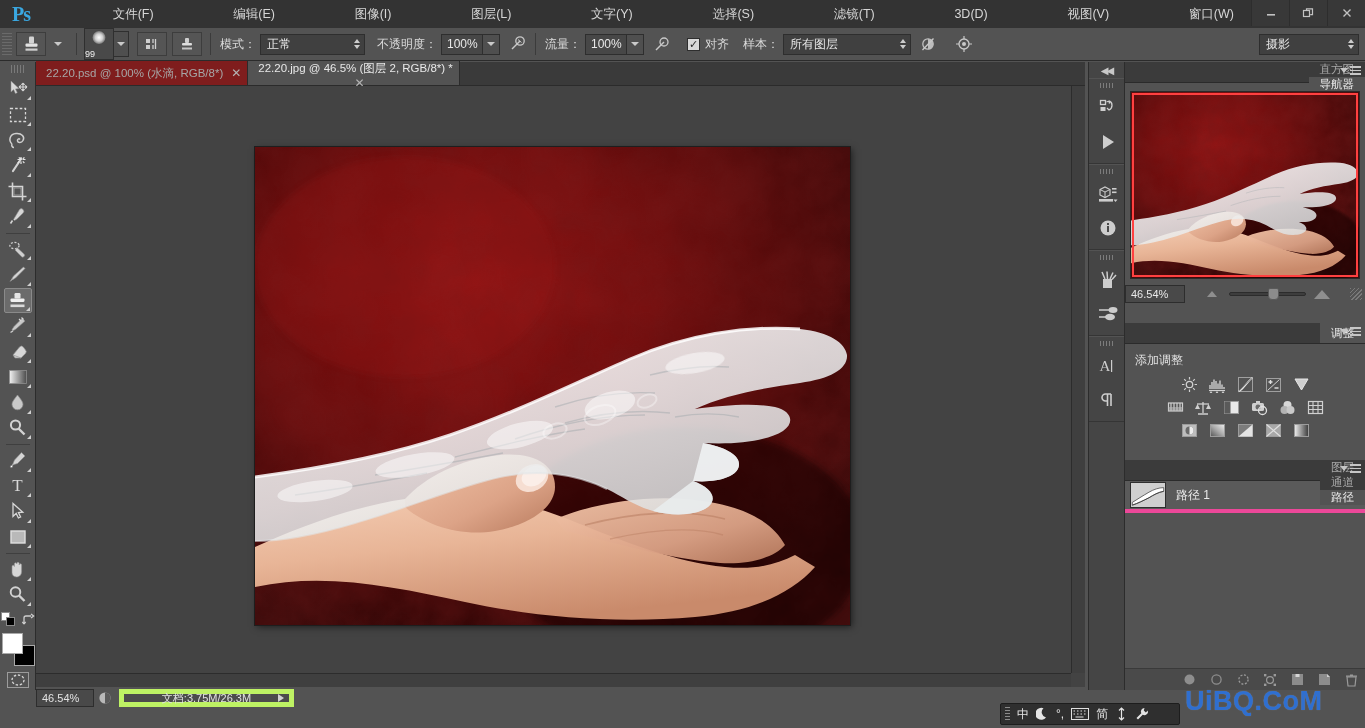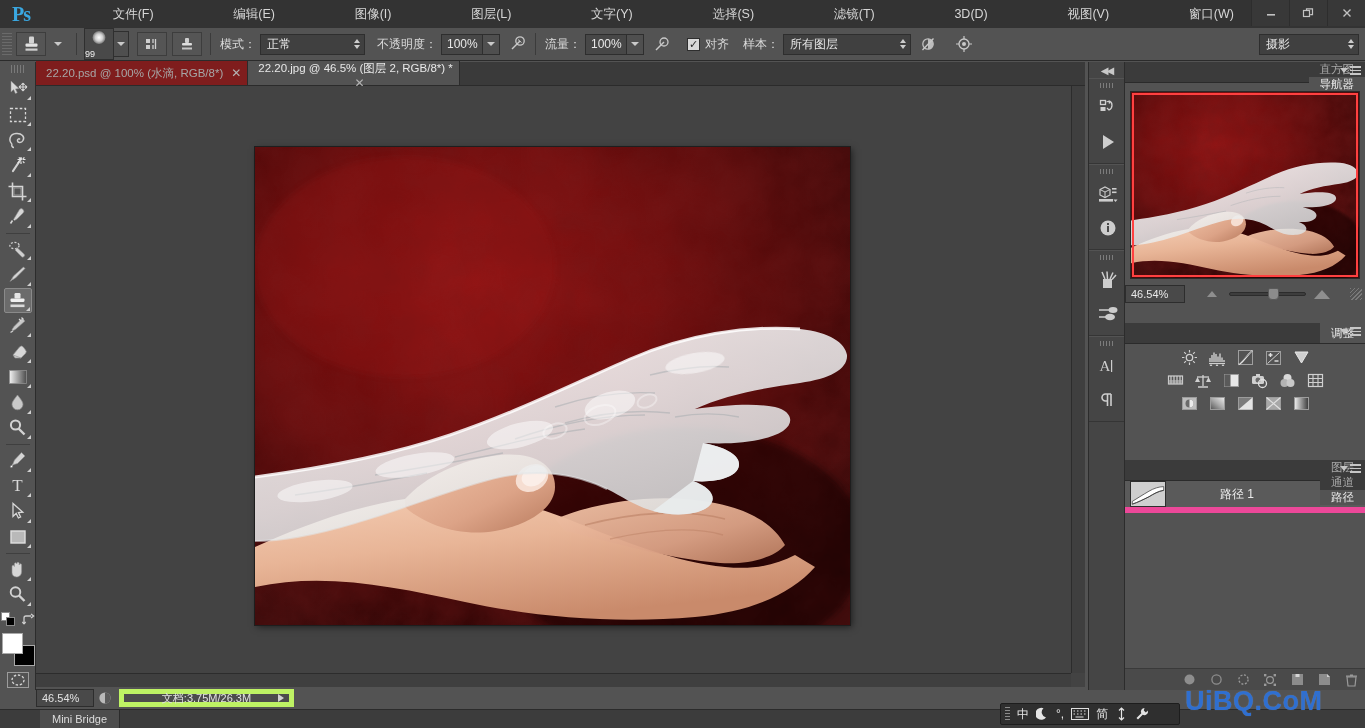--- a/index.html
+++ b/index.html
@@ -211,21 +211,21 @@
     background-image: repeating-linear-gradient(135deg, #7a7a7a 0 1px, transparent 1px 3px); }
 
   .adj-body { background: #535353; padding-top: 4px; height: 116px; }
   .adj-title { font-size: 12px; color: #e0e0e0; padding: 4px 0 6px 10px; }
   .adj-grid { display: flex; flex-direction: column; align-items: center; gap: 4px; }
   .adj-row { display: flex; gap: 6px; }
   .adj-icon { width: 22px; height: 19px; display: flex; align-items: center; justify-content: center; }
 
   .layers-body { background: #535353; height: 208px; }
   .path-row { height: 32px; display: flex; align-items: center; background: #5a5a5a;
-    border-bottom: 6px solid #ec4899; padding-left: 5px; gap: 44px; }
+    border-bottom: 4px solid #ec4899; padding-left: 5px; }
   .path-thumb { width: 36px; height: 26px; background: #cfcfcf; border: 1px solid #2e2e2e;
     position: relative; overflow: hidden; }
   .path-name { margin-left: 10px; font-size: 12px; color: #eaeaea; }
   .panel-bottom-bar { position: absolute; left: 0; bottom: 0; width: 240px; height: 22px;
     background: #4a4a4a; border-top: 1px solid #3a3a3a; display: flex; align-items: center;
     justify-content: flex-end; padding-right: 6px; gap: 11px; }
   .pb-icon { width: 16px; height: 16px; display: flex; align-items: center; justify-content: center; }
 
   
   .ime-bar {
@@ -859,20 +859,21 @@
         <span class="tri"></span>
         <span class="lines">
             <i></i>
             <i></i>
             <i></i>
           </span>
       </div>
     </div>
 
     <div class="adj-body">
+      <div class="adj-title">添加调整</div>
       <div class="adj-grid">
 
         <div class="adj-row">
           <div class="adj-icon">
             <svg width="17" height="17" viewBox="0 0 17 17">
               <circle cx="8.5" cy="8.5" r="3.2" fill="none" stroke="#d0d0d0" stroke-width="1.3"></circle>
               <path d="M8.5 1 v2.4 M8.5 13.6 v2.4 M1 8.5 h2.4 M13.6 8.5 h2.4 M3.2 3.2 l1.7 1.7 M12.1 12.1 l1.7 1.7 M13.8 3.2 l-1.7 1.7 M4.9 12.1 l-1.7 1.7" stroke="#d0d0d0" stroke-width="1.2"></path>
             </svg>
           </div>
           <div class="adj-icon">
@@ -1062,23 +1063,20 @@
         <span class="pb-icon">
           <svg width="13" height="14" viewBox="0 0 13 14">
             <path d="M2 4 h9 l-1 9 H3 z" fill="none" stroke="#9a9a9a" stroke-width="1.2"></path>
             <path d="M1 3.2 h11 M5 2 h3" stroke="#9a9a9a" stroke-width="1.2"></path>
           </svg>
         </span>
       </div>
     </div>
   </div>
 
-  <div class="bottombar">
-    <div class="mb-tab">Mini Bridge</div>
-  </div>
 
   <div class="ime-bar">
     <span class="ime-grip"></span>
     <span class="ime-item">中</span>
     <span class="ime-item">
       <svg width="13" height="14" viewBox="0 0 13 14">
           <path d="M10 10.5 A6 6 0 1 1 7.5 1.2 A5.4 5.4 0 0 0 10 10.5 Z" fill="#e4e4e4"></path>
         </svg>
     </span>
     <span class="ime-item">°,</span>

